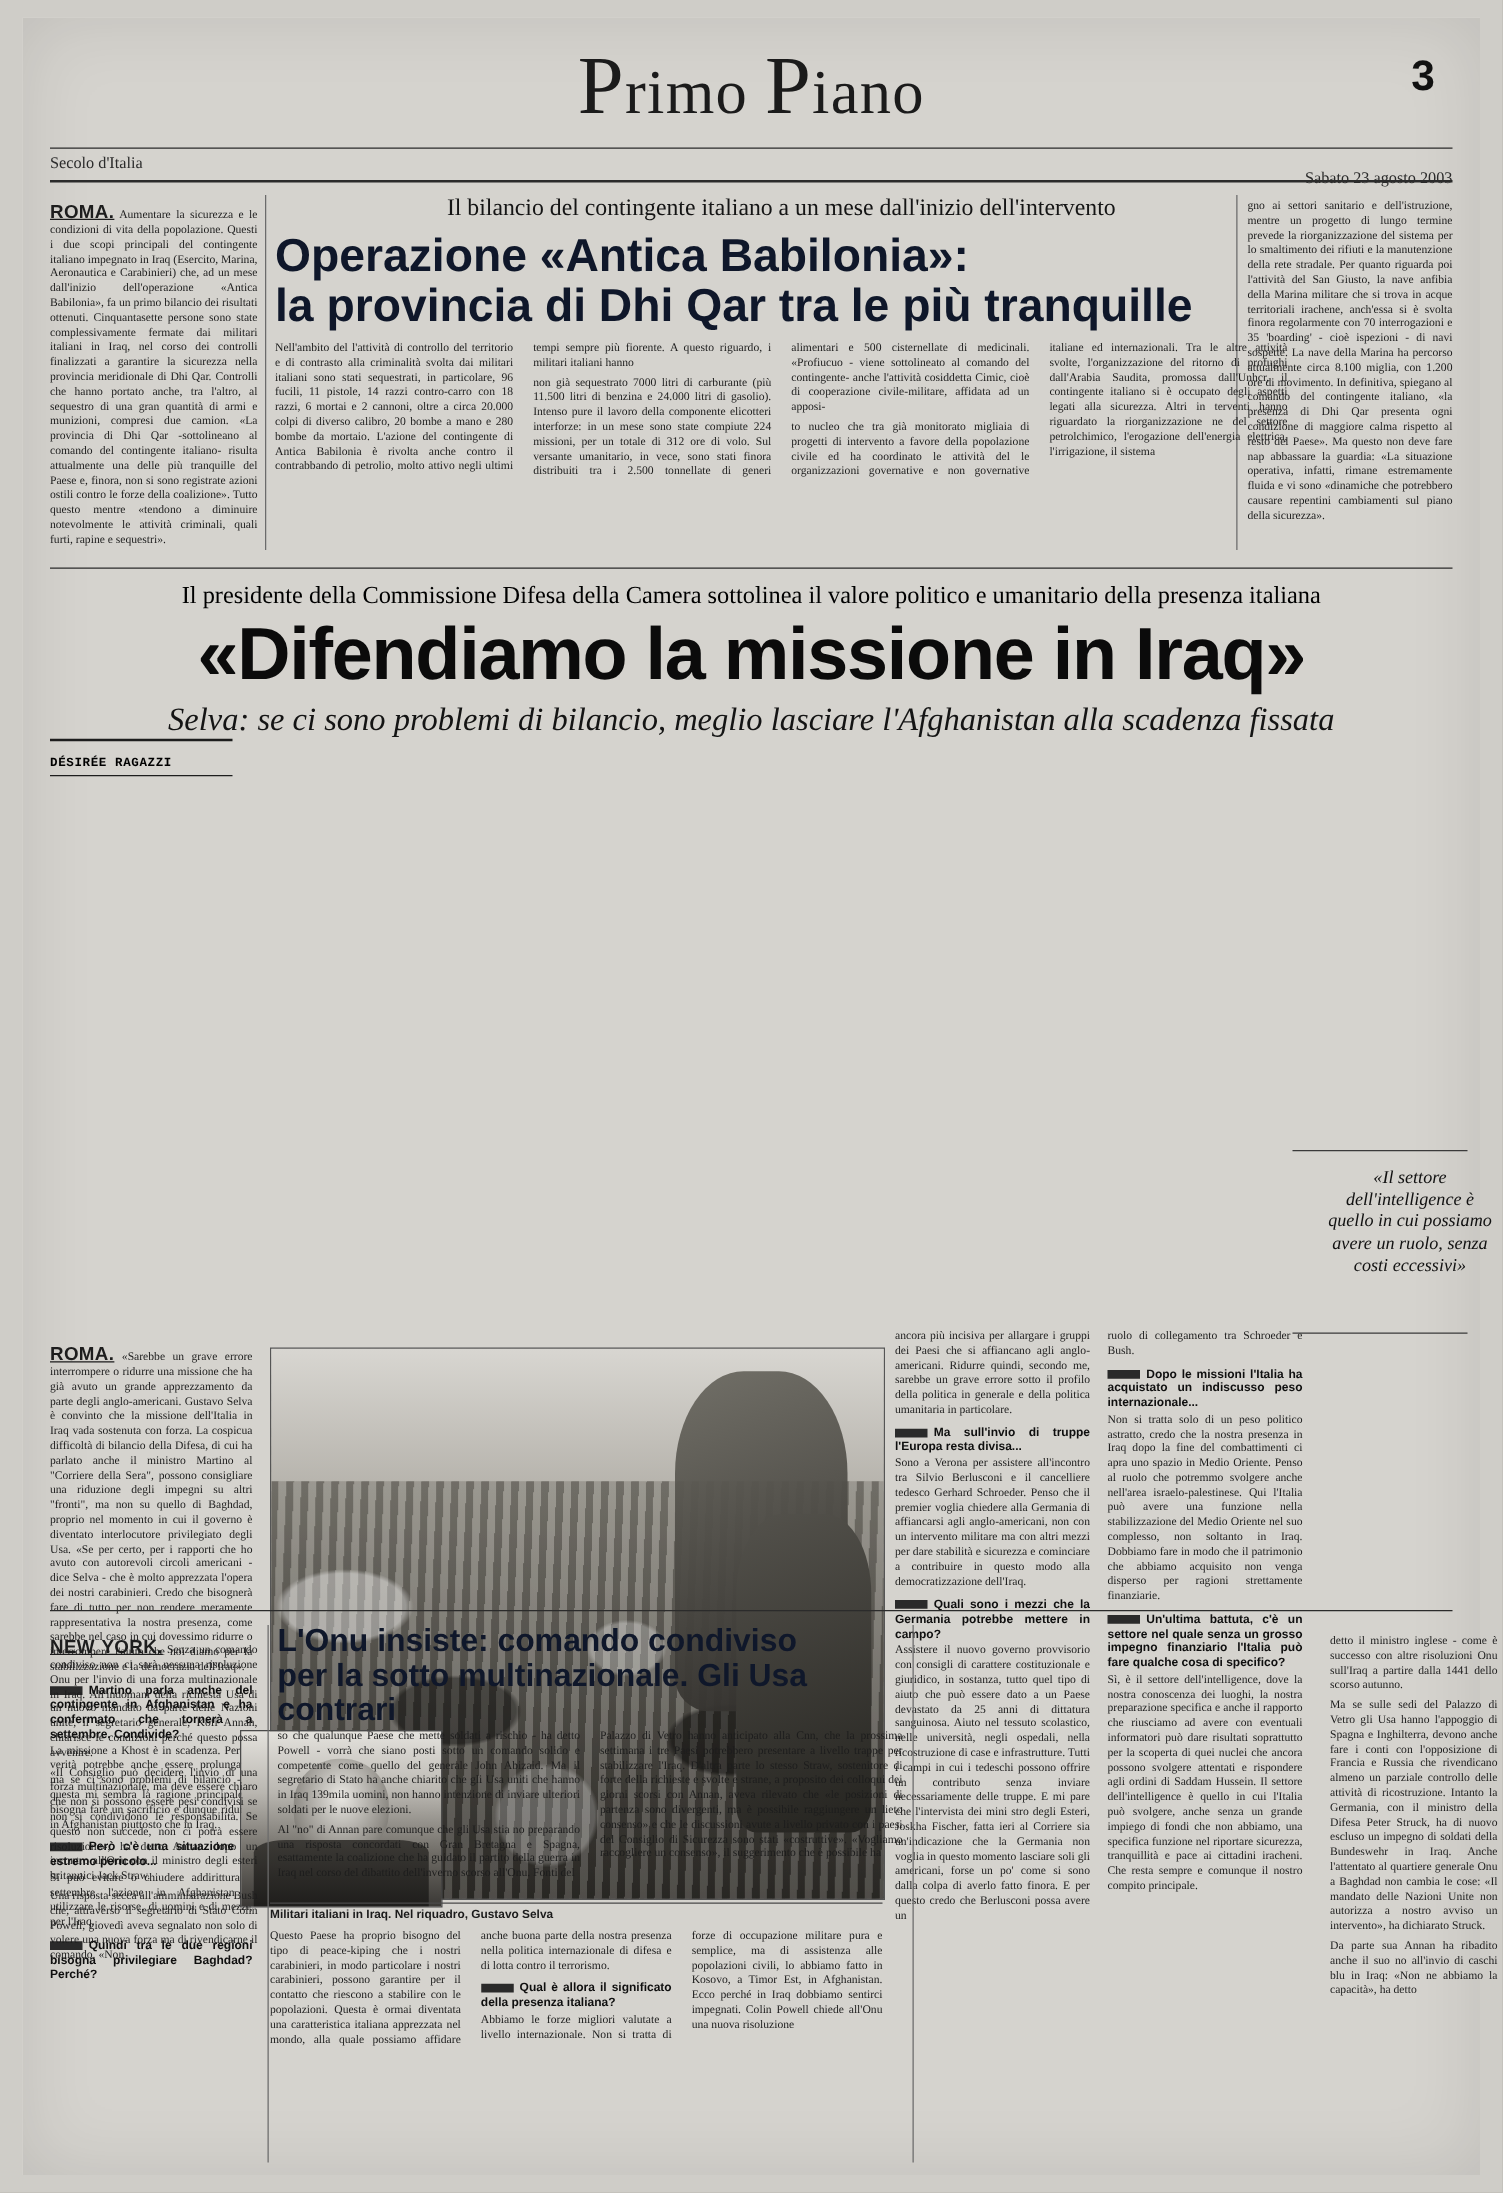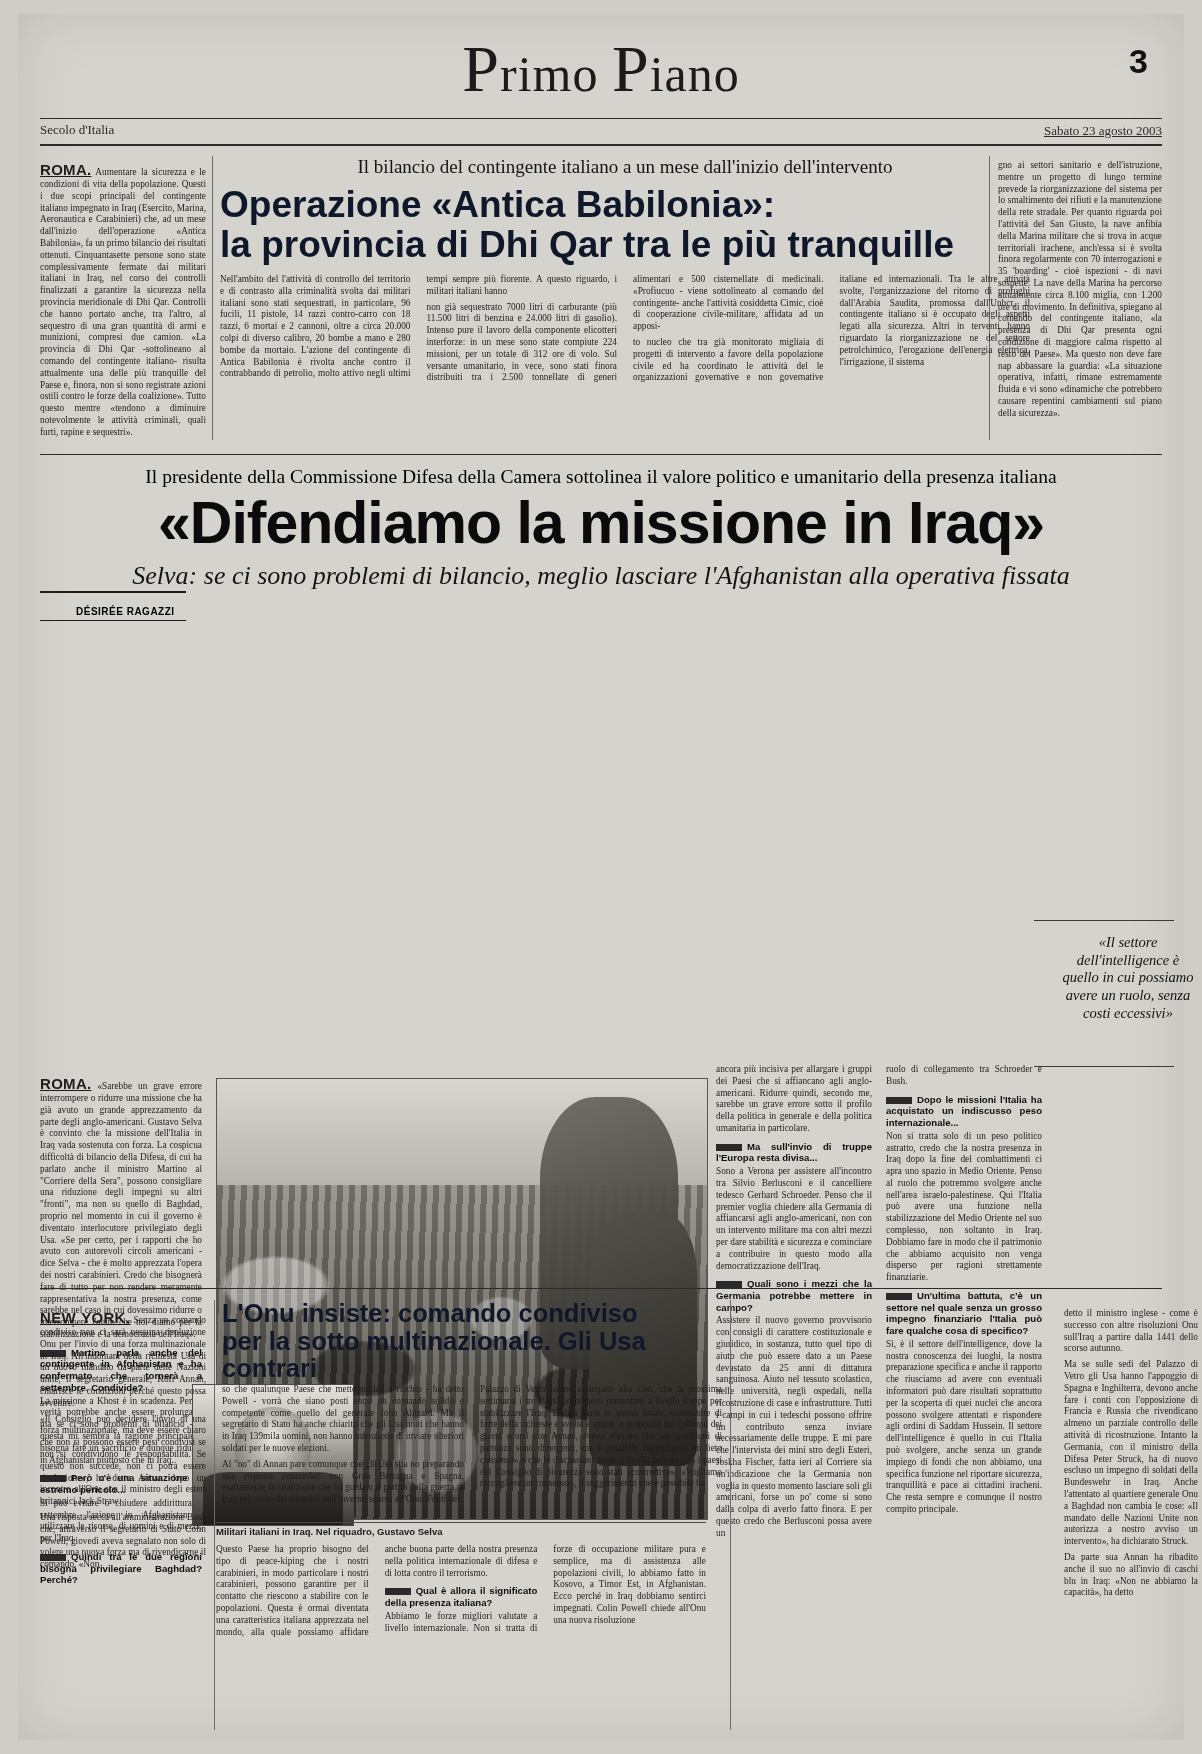--- a/index.html
+++ b/index.html
@@ -35,21 +35,21 @@
   }
   .rule{
     position:absolute;left:22px;right:22px;top:104px;
     border-top:1px solid #2b2b2b;
   }
   .headfoot{
     position:absolute;left:22px;right:22px;top:108px;height:22px;
     font-family:"Liberation Serif", serif;font-size:13px;color:#2b2b2b;
   }
   .headfoot .left{position:absolute;left:0;top:0;}
-  .headfoot .right{position:absolute;right:0;top:1px;text-decoration:underline;}
+  .headfoot .right{position:absolute;right:0;top:12px;}
   .rule2{
     position:absolute;left:22px;right:22px;top:130px;
     border-top:2px solid #2b2b2b;
   }
 
   
   .body-col{
     font-size:9.3px;line-height:1.27;
     text-align:justify;
     color:#1d1d1d;
@@ -91,22 +91,22 @@
     font-family:Liberation Sans, sans-serif;
     font-weight:700;font-size:59px;text-align:center;color:#0b0b0b;
     line-height:1;margin-top:6px;letter-spacing:-1px;
   }
   .a2 .subtitle{
     font-family:"Liberation Serif", serif;
     font-style:italic;font-size:26px;text-align:center;color:#141414;
     margin-top:8px;
   }
   .byline{
-    font-family:Liberation Sans, sans-serif;font-weight:700;
-    font-size:10px;letter-spacing:.5px;margin-top:10px;margin-left:36px;
+    font-family:Liberation Mono, monospace;font-weight:700;
+    font-size:10px;letter-spacing:.5px;margin-top:10px;
   }
   .bylinebox{border-top:2px solid #1d1d1d;border-bottom:1px solid #1d1d1d;
     padding:3px 0 3px 0;width:146px;}
 
   
   .m-col1{position:absolute;left:0;top:608px;width:162px;}
   .m-col5{position:absolute;left:846px;top:598px;width:156px;}
   .m-col6{position:absolute;left:1016px;top:598px;width:142px;}
 
   .photo{
@@ -230,21 +230,21 @@
     <div class="c5 body-col">
       <p>gno ai settori sanitario e dell'istruzione, mentre un progetto di lungo termine prevede la riorganizzazione del sistema per lo smaltimento dei rifiuti e la manutenzione della rete stradale. Per quanto riguarda poi l'attività del San Giusto, la nave anfibia della Marina militare che si trova in acque territoriali irachene, anch'essa si è svolta finora regolarmente con 70 interrogazioni e 35 'boarding' - cioè ispezioni - di navi sospette. La nave della Marina ha percorso attualmente circa 8.100 miglia, con 1.200 ore di movimento. In definitiva, spiegano al comando del contingente italiano, «la presenza di Dhi Qar presenta ogni condizione di maggiore calma rispetto al resto del Paese». Ma questo non deve fare nap abbassare la guardia: «La situazione operativa, infatti, rimane estremamente fluida e vi sono «dinamiche che potrebbero causare repentini cambiamenti sul piano della sicurezza».</p>
     </div>
   </div>
 
   <div class="sep" style="top:440px"></div>
 
   <div class="a2">
     <div class="kick2">Il presidente della Commissione Difesa della Camera sottolinea il valore politico e umanitario della presenza italiana</div>
     <div class="bigtitle">«Difendiamo la missione in Iraq»</div>
-    <div class="subtitle">Selva: se ci sono problemi di bilancio, meglio lasciare l'Afghanistan alla operativa fissata</div>
+    <div class="subtitle">Selva: se ci sono problemi di bilancio, meglio lasciare l'Afghanistan alla scadenza fissata</div>
 
     <div class="bylinebox">
       <div class="byline">DÉSIRÉE RAGAZZI</div>
     </div>
 
     <div class="m-col1 body-col">
       <p><span class="lead-city">ROMA.</span>
       <span>«Sarebbe un grave errore interrompere o ridurre una missione che ha già avuto un grande apprezzamento da parte degli anglo-americani. Gustavo Selva è convinto che la missione dell'Italia in Iraq vada sostenuta con forza. La cospicua difficoltà di bilancio della Difesa, di cui ha parlato anche il ministro Martino al "Corriere della Sera", possono consigliare una riduzione degli impegni su altri "fronti", ma non su quello di Baghdad, proprio nel momento in cui il governo è diventato interlocutore privilegiato degli Usa. «Se per certo, per i rapporti che ho avuto con autorevoli circoli americani - dice Selva - che è molto apprezzata l'opera dei nostri carabinieri. Credo che bisognerà fare di tutto per non rendere meramente rappresentativa la nostra presenza, come sarebbe nel caso in cui dovessimo ridurre o interrompere l'aiuto che noi diamo per la stabilizzazione e la democrazia dell'Iraq».</span></p>
       <div class="sub-h"><span class="sq"></span><span>Martino parla anche del contingente in Afghanistan e ha confermato che tornerà a settembre. Condivide?</span></div>
       <p>La missione a Khost è in scadenza. Per la verità potrebbe anche essere prolungata, ma se ci sono problemi di bilancio - e questa mi sembra la ragione principale - bisogna fare un sacrificio e dunque ridurre in Afghanistan piuttosto che in Iraq.</p>

